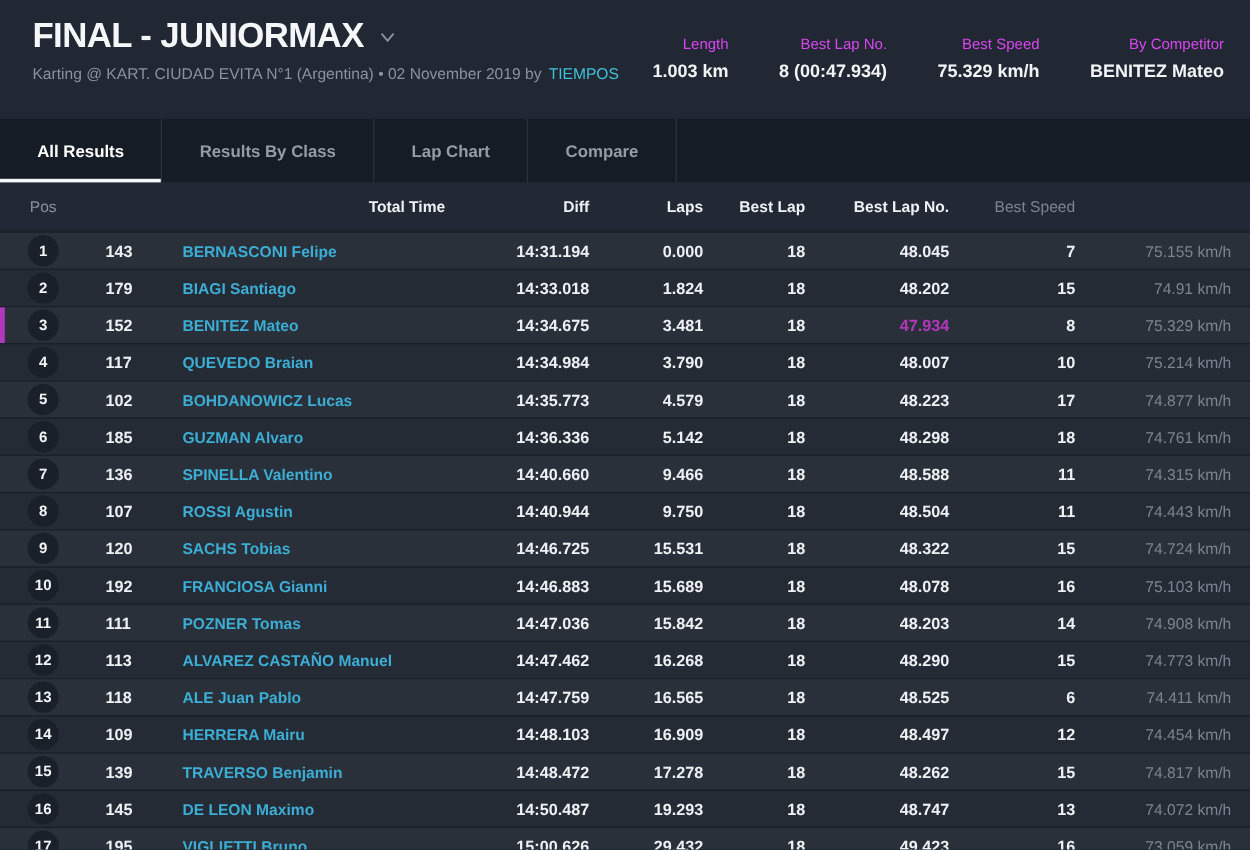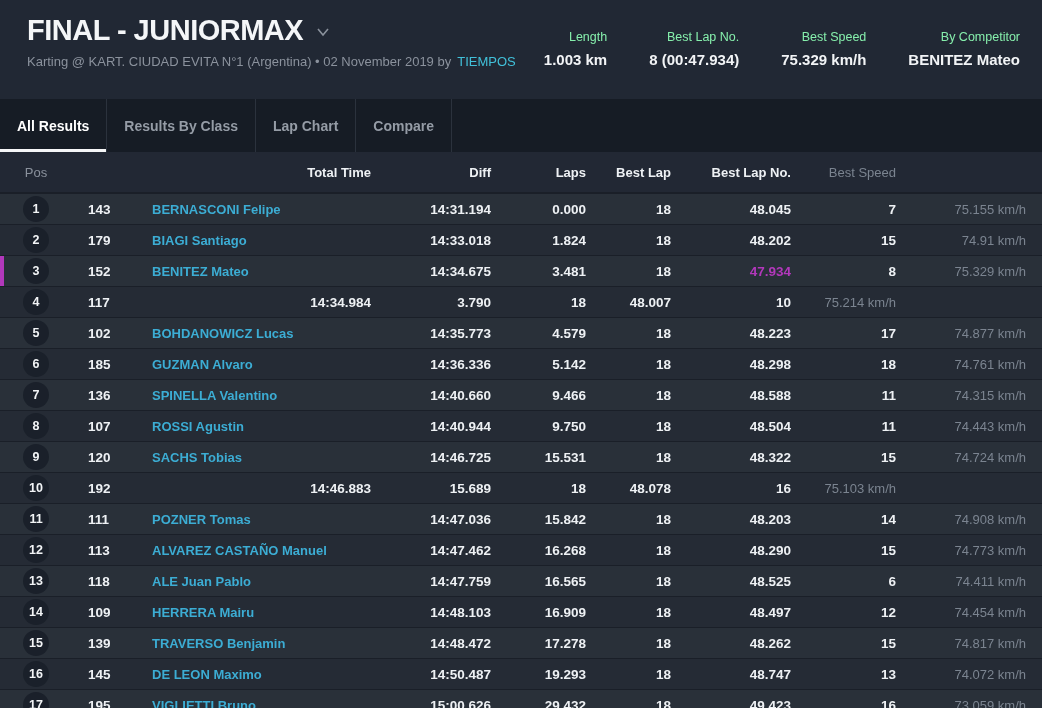--- a/index.html
+++ b/index.html
@@ -41,32 +41,32 @@
     color: #41c0d9;
     text-decoration: none;
     margin-left: 6px;
   }
   .stats {
     display: flex;
     gap: 42px;
     margin-top: 16px;
     text-align: right;
   }
-  .stat-label { font-size: 12.5px; color: #86efac; text-align: right; }
+  .stat-label { font-size: 12.5px; color: #d946ef; text-align: right; }
   .stat-value { font-size: 15px; font-weight: 700; color: #f2f4f6; margin-top: 7px; }
 
   
   .tabs-bar {
     height: 53px;
     background: #161c25;
     display: flex;
     align-items: stretch;
   }
   .tab {
-    padding: 0 17px;
+    padding: 0 31px;
     display: flex;
     align-items: center;
     font-size: 14px;
     font-weight: 700;
     color: #959ca6;
     border-right: 1px solid #2b323d;
     cursor: pointer;
     position: relative;
   }
   .tab.active { color: #ffffff; }
@@ -209,20 +209,21 @@
     <div class="cell c-total">14:34.675</div>
     <div class="cell c-diff">3.481</div>
     <div class="cell c-laps">18</div>
     <div class="cell c-bestlap hot">47.934</div>
     <div class="cell c-bestlapno">8</div>
     <div class="cell c-bestspeed">75.329 km/h</div>
   </div>
       <div class="grid trow">
     <div class="cell c-pos"><span class="pos-badge">4</span></div>
     <div class="cell c-no">117</div>
+    <div class="cell c-name">QUEVEDO Braian</div>
     <div class="cell c-total">14:34.984</div>
     <div class="cell c-diff">3.790</div>
     <div class="cell c-laps">18</div>
     <div class="cell c-bestlap">48.007</div>
     <div class="cell c-bestlapno">10</div>
     <div class="cell c-bestspeed">75.214 km/h</div>
   </div>
       <div class="grid trow">
     <div class="cell c-pos"><span class="pos-badge">5</span></div>
     <div class="cell c-no">102</div>
@@ -274,20 +275,21 @@
     <div class="cell c-total">14:46.725</div>
     <div class="cell c-diff">15.531</div>
     <div class="cell c-laps">18</div>
     <div class="cell c-bestlap">48.322</div>
     <div class="cell c-bestlapno">15</div>
     <div class="cell c-bestspeed">74.724 km/h</div>
   </div>
       <div class="grid trow">
     <div class="cell c-pos"><span class="pos-badge">10</span></div>
     <div class="cell c-no">192</div>
+    <div class="cell c-name">FRANCIOSA Gianni</div>
     <div class="cell c-total">14:46.883</div>
     <div class="cell c-diff">15.689</div>
     <div class="cell c-laps">18</div>
     <div class="cell c-bestlap">48.078</div>
     <div class="cell c-bestlapno">16</div>
     <div class="cell c-bestspeed">75.103 km/h</div>
   </div>
       <div class="grid trow">
     <div class="cell c-pos"><span class="pos-badge">11</span></div>
     <div class="cell c-no">111</div>

